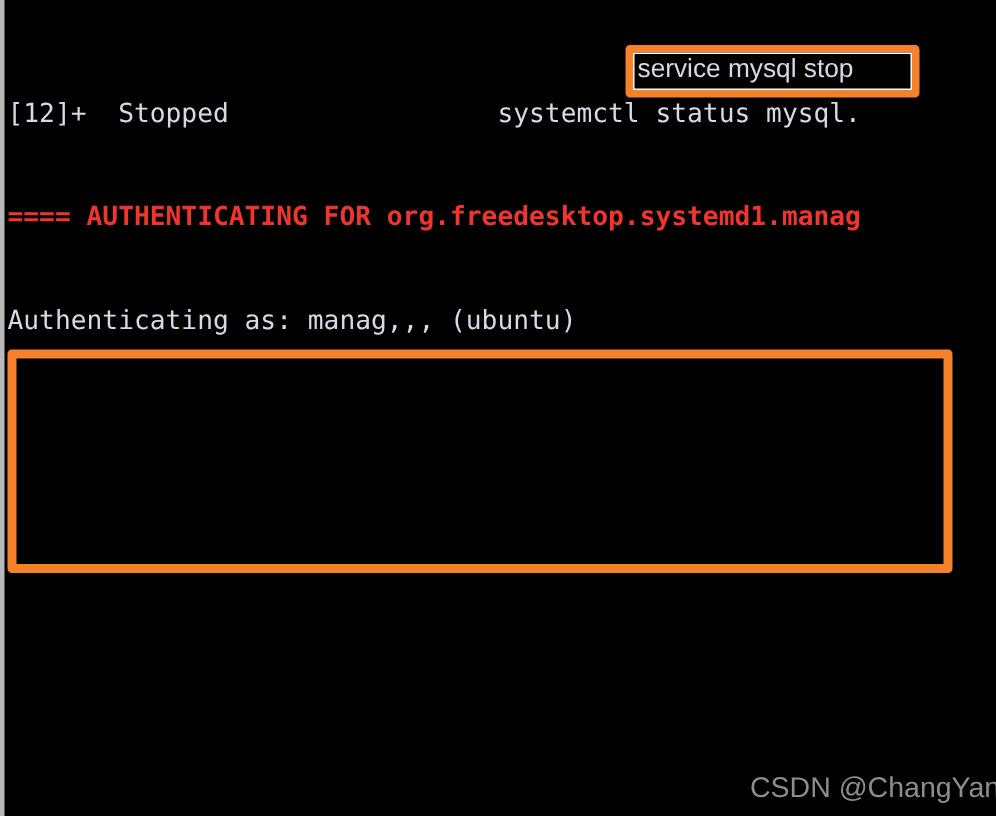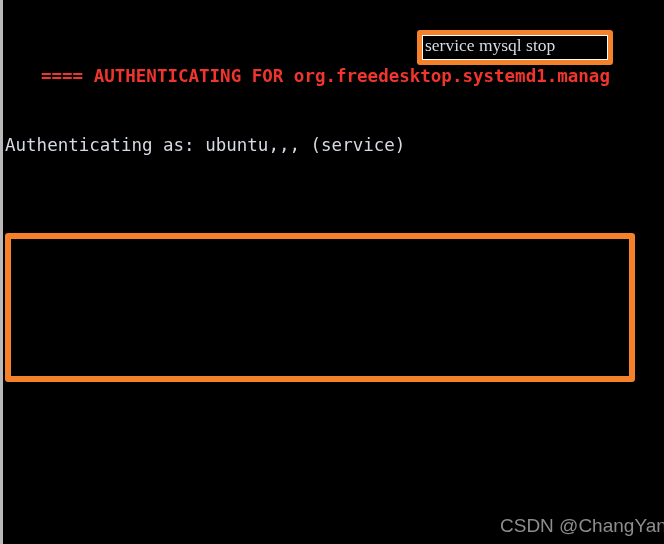--- a/index.html
+++ b/index.html
@@ -44,21 +44,20 @@
     letter-spacing: 0px;
     z-index: 3;
   }
   .line {
     height: 23px;
     white-space: pre;
   }
   .red-bold {
     color: #f0352e;
     font-weight: bold;
-    margin-left: 36px;
   }
   
   .annot-box {
     position: absolute;
     border-style: solid;
     border-color: #f5812a;
     background: transparent;
     box-sizing: border-box;
     z-index: 4;
     border-radius: 3px;
@@ -78,21 +77,21 @@
     bottom: 0;
     background: #000000;
     border: 1px solid #ffffff;
     box-sizing: border-box;
   }
   #cmd-highlight-text {
     position: absolute;
     left: 425px;
     top: 34px;
     white-space: pre;
-    font-family: Liberation Serif, serif;
+    font-family: Liberation Sans, sans-serif;
     font-size: 17.5px;
     line-height: 23px;
     color: #d6dae3;
     z-index: 6;
   }
   #status-block-box {
     left: 5px;
     top: 233px;
     width: 630px;
     height: 149px;
@@ -111,22 +110,23 @@
 </style>
 </head>
 <body>
 
 <div id="terminal">
 
   <div id="left-edge-strip"></div>
 
   <div id="screen-text">
 
+    <div class="line">[12]+  Stopped                 systemctl status mysql.</div>
     <div class="line red-bold">==== AUTHENTICATING FOR org.freedesktop.systemd1.manag</div>
-    <div class="line">Authenticating as: ubuntu,,, (service)</div>
+    <div class="line">Authenticating as: manag,,, (ubuntu)</div>
     
     
     
     
 
     
 
     
     
     

